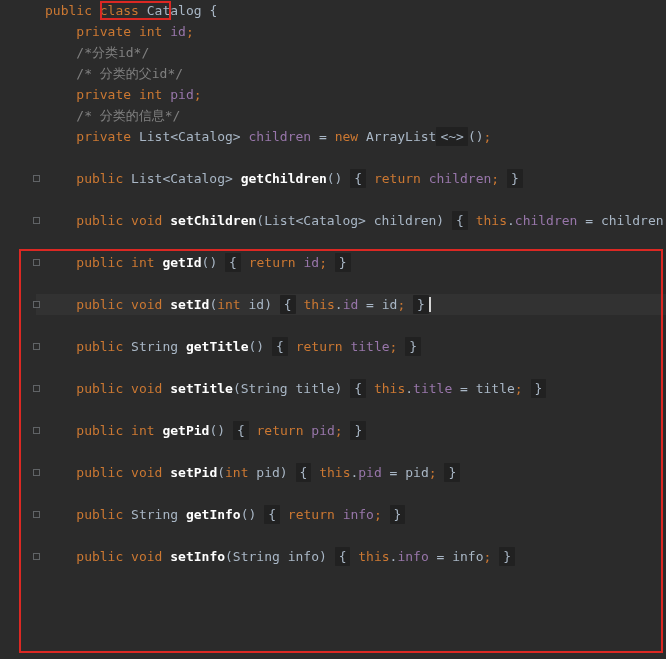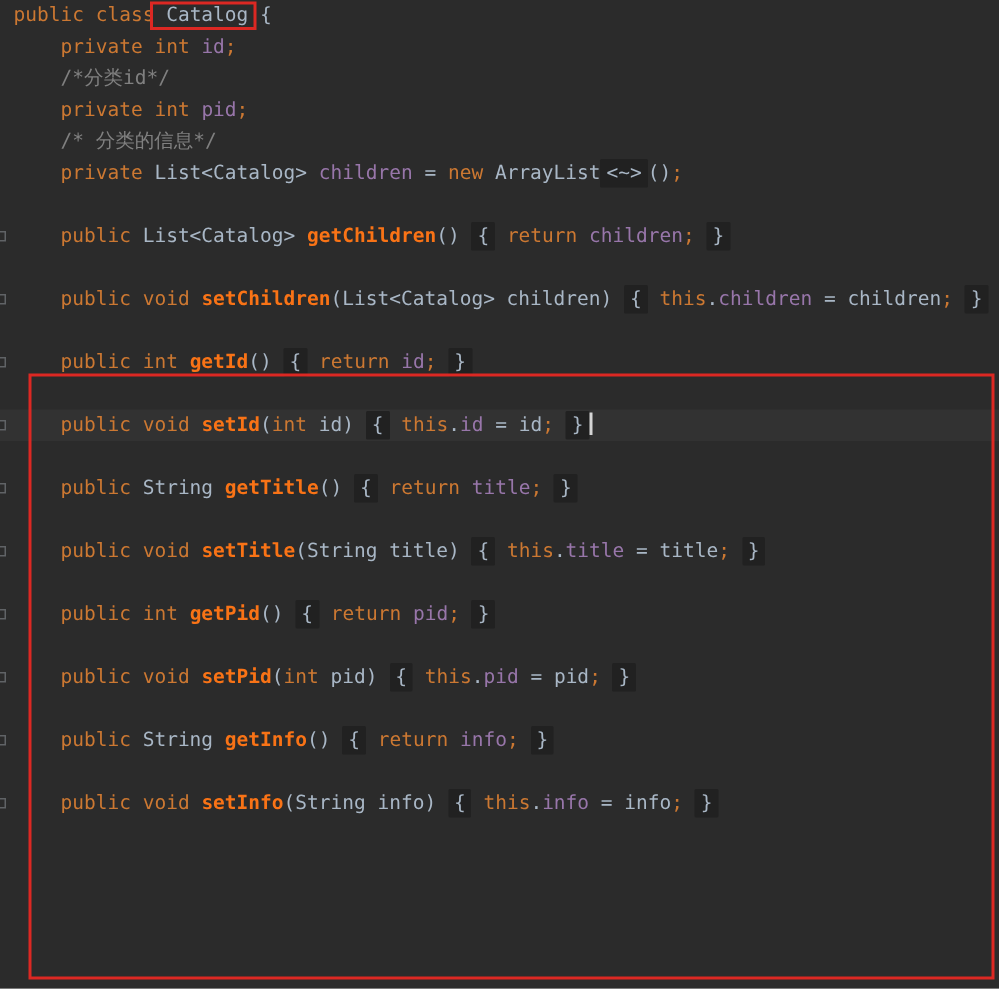--- a/index.html
+++ b/index.html
@@ -11,27 +11,28 @@
     font-family:"DejaVu Sans Mono","Liberation Mono",monospace;
     font-size:13px;
   }
   #code{position:absolute;left:0;top:0;width:666px;}
   .line{
     position:relative;
     height:21px;line-height:21px;
     padding-left:9px;
     white-space:pre;
     color:#a9b7c6;
+    margin-left:36px;
   }
   .line.current{background:#323232;}
   .tk-kw{color:#cc7832;}
   .tk-def{color:#a9b7c6;}
   .tk-cls{color:#a9b7c6;}
   .tk-fld{color:#9876aa;}
-  .tk-mth{color:#f97316;font-weight:bold;}
+  .tk-mth{color:#ffffff;font-weight:bold;}
   .tk-cmt{color:#808080;}
   .tk-semi{color:#cc7832;}
   .tk-fold{
     color:#a9b7c6;
     background:#212121;
     padding:2px 4px;
     border-radius:1px;
   }
   .caret{
     display:inline-block;
@@ -57,20 +58,21 @@
   .ann-methods{left:19px;top:249px;width:644px;height:404px;}
 </style>
 </head>
 <body>
 
 <div class="screen" style="background: rgb(43, 43, 43);">
   <div id="code">
       <div class="line"><span class="tk-kw">public</span><span class="tk-def"> </span><span class="tk-kw">class</span><span class="tk-def"> </span><span class="tk-cls">Catalog</span><span class="tk-def"> {</span></div>
       <div class="line"><span class="tk-def">    </span><span class="tk-kw">private</span><span class="tk-def"> </span><span class="tk-kw">int</span><span class="tk-def"> </span><span class="tk-fld">id</span><span class="tk-semi">;</span></div>
       <div class="line"><span class="tk-def">    </span><span class="tk-cmt">/*分类id*/</span></div>
+      <div class="line"><span class="tk-def">    </span><span class="tk-cmt">/* 分类的父id*/</span></div>
       <div class="line"><span class="tk-def">    </span><span class="tk-kw">private</span><span class="tk-def"> </span><span class="tk-kw">int</span><span class="tk-def"> </span><span class="tk-fld">pid</span><span class="tk-semi">;</span></div>
       <div class="line"><span class="tk-def">    </span><span class="tk-cmt">/* 分类的信息*/</span></div>
       <div class="line"><span class="tk-def">    </span><span class="tk-kw">private</span><span class="tk-def"> List&lt;Catalog&gt; </span><span class="tk-fld">children</span><span class="tk-def"> = </span><span class="tk-kw">new</span><span class="tk-def"> ArrayList</span><span class="tk-fold">&lt;~&gt;</span><span class="tk-def">()</span><span class="tk-semi">;</span></div>
       <div class="line"></div>
       <div class="line"><span class="fold-marker"></span><span class="tk-def">    </span><span class="tk-kw">public</span><span class="tk-def"> List&lt;Catalog&gt; </span><span class="tk-mth">getChildren</span><span class="tk-def">() </span><span class="tk-fold">{</span><span class="tk-def"> </span><span class="tk-kw">return</span><span class="tk-def"> </span><span class="tk-fld">children</span><span class="tk-semi">;</span><span class="tk-def"> </span><span class="tk-fold">}</span></div>
       <div class="line"></div>
       <div class="line"><span class="fold-marker"></span><span class="tk-def">    </span><span class="tk-kw">public</span><span class="tk-def"> </span><span class="tk-kw">void</span><span class="tk-def"> </span><span class="tk-mth">setChildren</span><span class="tk-def">(List&lt;Catalog&gt; children) </span><span class="tk-fold">{</span><span class="tk-def"> </span><span class="tk-kw">this</span><span class="tk-def">.</span><span class="tk-fld">children</span><span class="tk-def"> = children</span><span class="tk-semi">;</span><span class="tk-def"> </span><span class="tk-fold">}</span></div>
       <div class="line"></div>
       <div class="line"><span class="fold-marker"></span><span class="tk-def">    </span><span class="tk-kw">public</span><span class="tk-def"> </span><span class="tk-kw">int</span><span class="tk-def"> </span><span class="tk-mth">getId</span><span class="tk-def">() </span><span class="tk-fold">{</span><span class="tk-def"> </span><span class="tk-kw">return</span><span class="tk-def"> </span><span class="tk-fld">id</span><span class="tk-semi">;</span><span class="tk-def"> </span><span class="tk-fold">}</span></div>
       <div class="line"></div>

